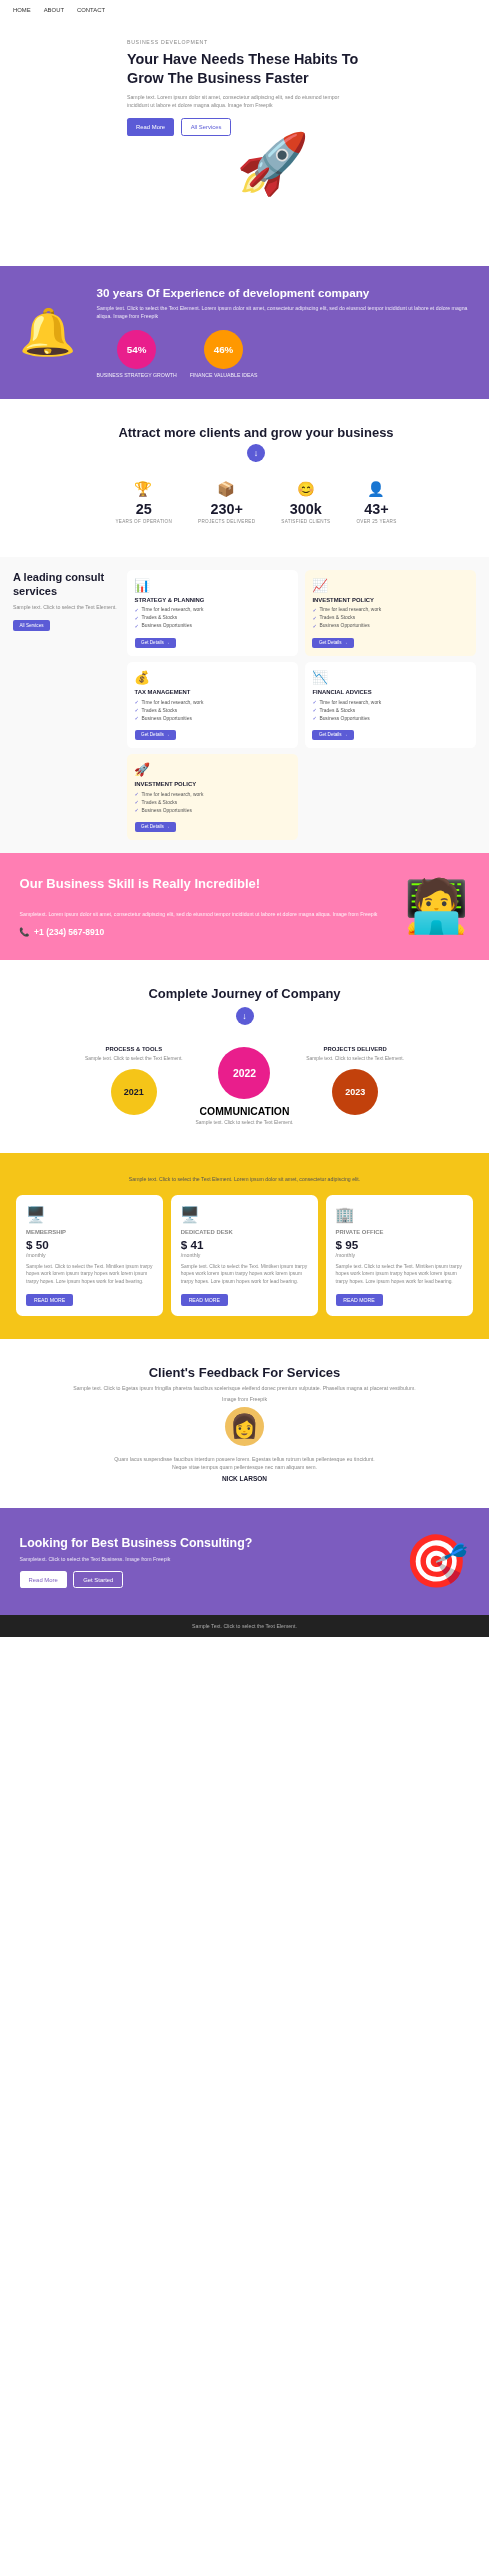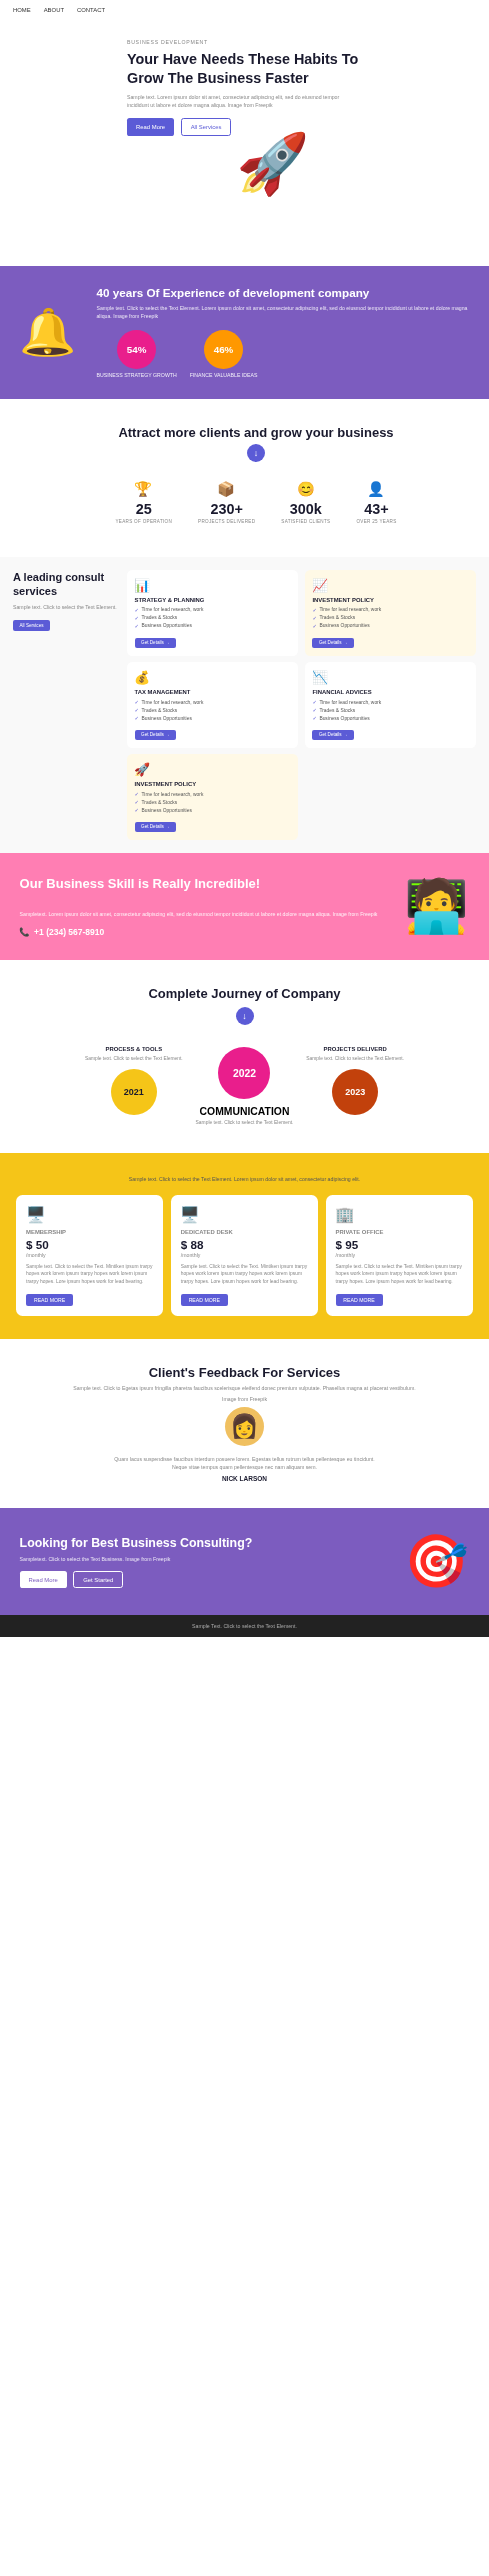--- a/index.html
+++ b/index.html
@@ -138,21 +138,21 @@
     </div>
   </div>
   <div class="hero-img">
     <span class="rocket">🚀</span>
   </div>
 </section>
 
 <section class="purple-banner">
   <div class="bell-img">🔔</div>
   <div class="banner-text">
-    <h2>40 years Of Experience of development company</h2>
+    <h2>30 years Of Experience of development company</h2>
     <p>Sample text. Click to select the Text Element. Lorem ipsum dolor sit amet, consectetur adipiscing elit, sed do eiusmod tempor incididunt ut labore et dolore magna aliqua. Image from Freepik</p>
     <div class="banner-stats">
       <div class="stat-circle">
         <div class="circle circle-pink">54%</div>
         <div class="stat-label">BUSINESS STRATEGY GROWTH</div>
       </div>
       <div class="stat-circle">
         <div class="circle circle-orange">46%</div>
         <div class="stat-label">FINANCE VALUABLE IDEAS</div>
       </div>
@@ -335,21 +335,21 @@
       <div class="plan-icon">🖥️</div>
       <div class="plan-type">MEMBERSHIP</div>
       <div class="plan-price">$ 50</div>
       <div class="plan-period">/monthly</div>
       <div class="plan-desc">Sample text. Click to select the Text. Mintiken ipsum trarpy hopes work lorem ipsum trarpy hopes work lorem ipsum trarpy hopes. Lore ipsum hopes work for lead bearing.</div>
       <button class="btn-read">READ MORE</button>
     </div>
     <div class="plan-card">
       <div class="plan-icon">🖥️</div>
       <div class="plan-type">DEDICATED DESK</div>
-      <div class="plan-price">$ 88</div>
+      <div class="plan-price">$ 41</div>
       <div class="plan-period">/monthly</div>
       <div class="plan-desc">Sample text. Click to select the Text. Mintiken ipsum trarpy hopes work lorem ipsum trarpy hopes work lorem ipsum trarpy hopes. Lore ipsum hopes work for lead bearing.</div>
       <button class="btn-read">READ MORE</button>
     </div>
     <div class="plan-card">
       <div class="plan-icon">🏢</div>
       <div class="plan-type">PRIVATE OFFICE</div>
       <div class="plan-price">$ 95</div>
       <div class="plan-period">/monthly</div>
       <div class="plan-desc">Sample text. Click to select the Text. Mintiken ipsum trarpy hopes work lorem ipsum trarpy hopes work lorem ipsum trarpy hopes. Lore ipsum hopes work for lead bearing.</div>

